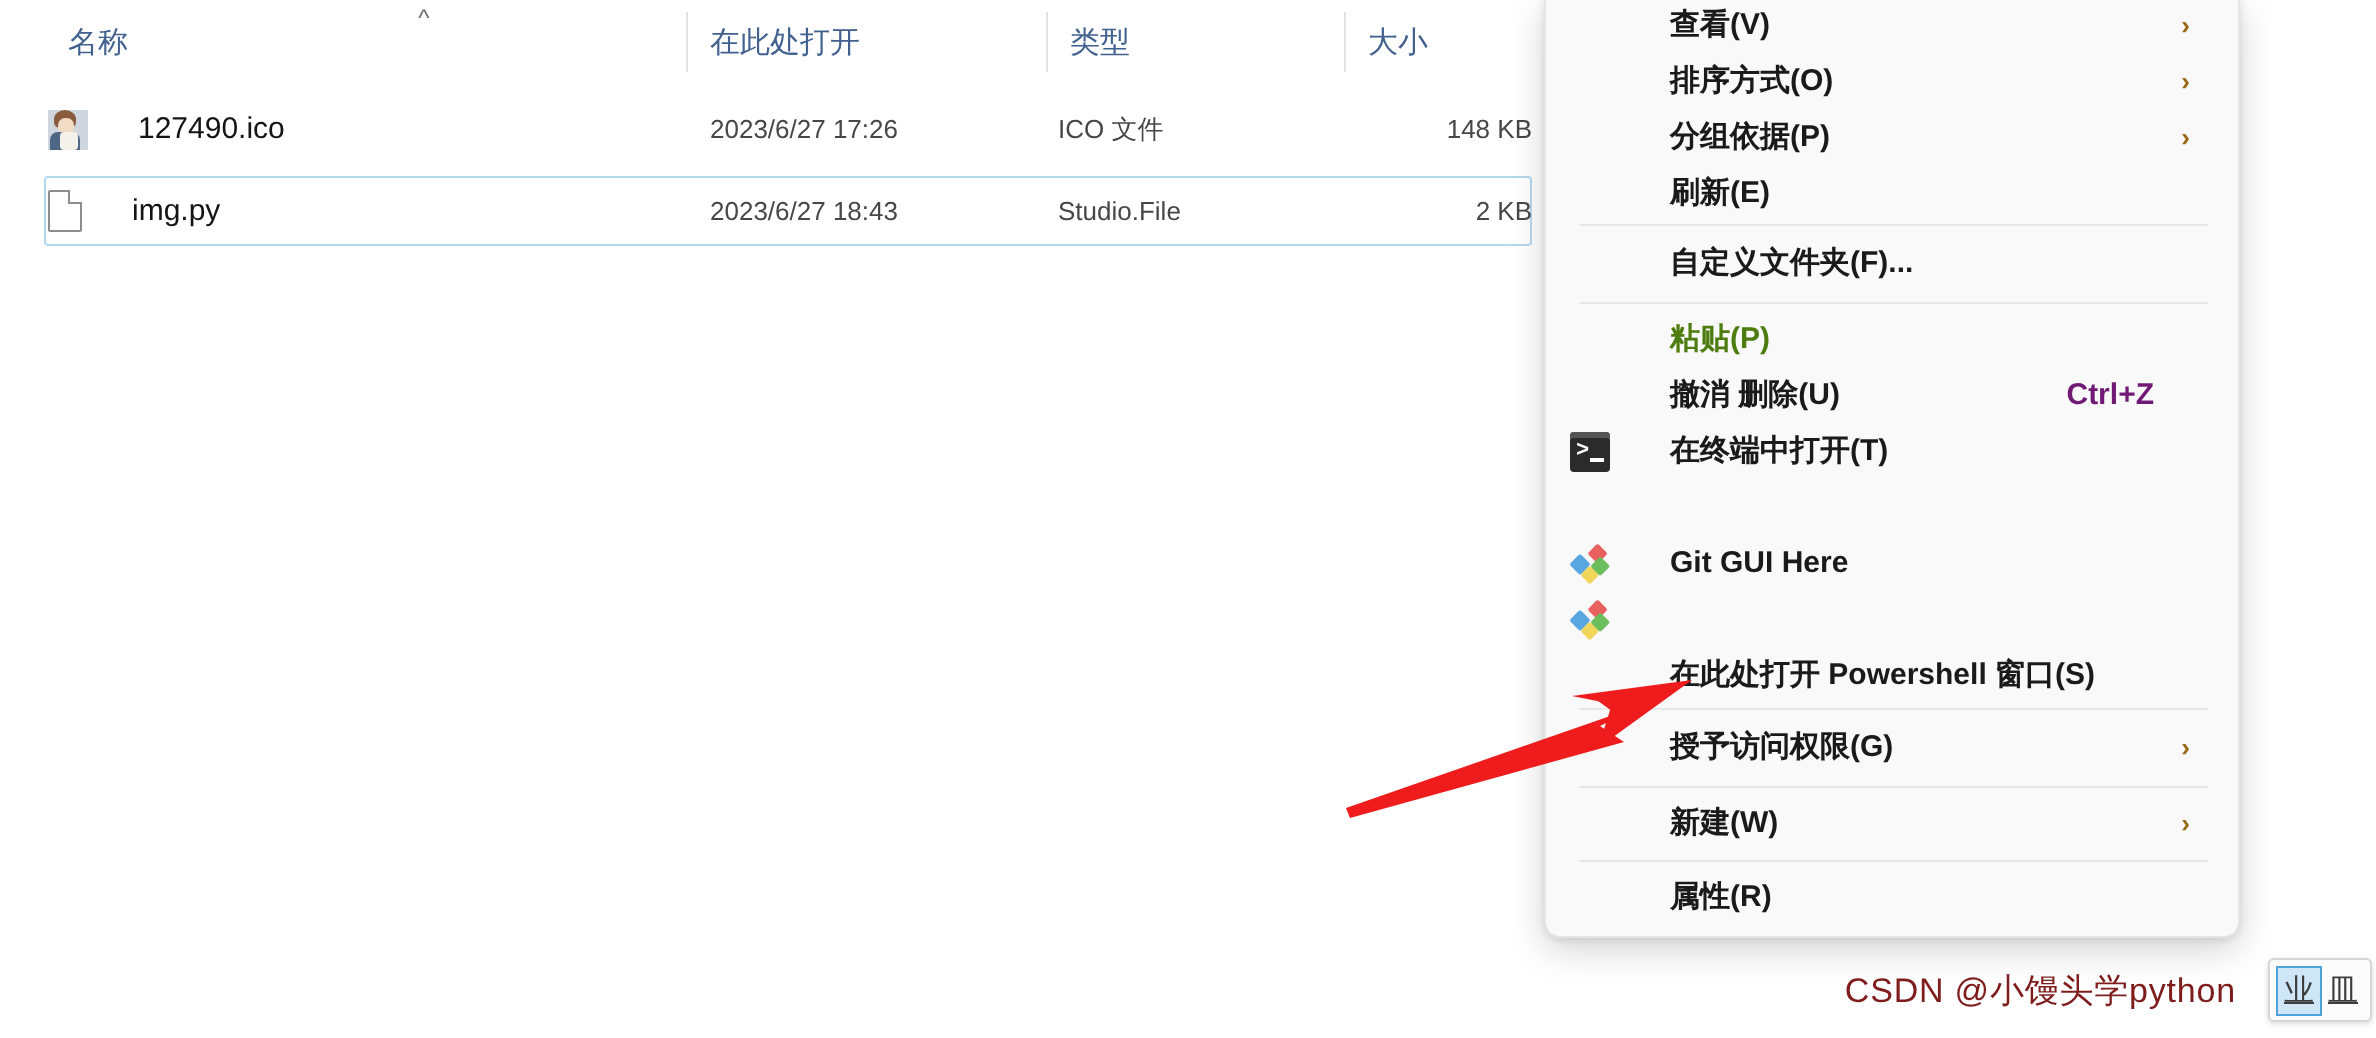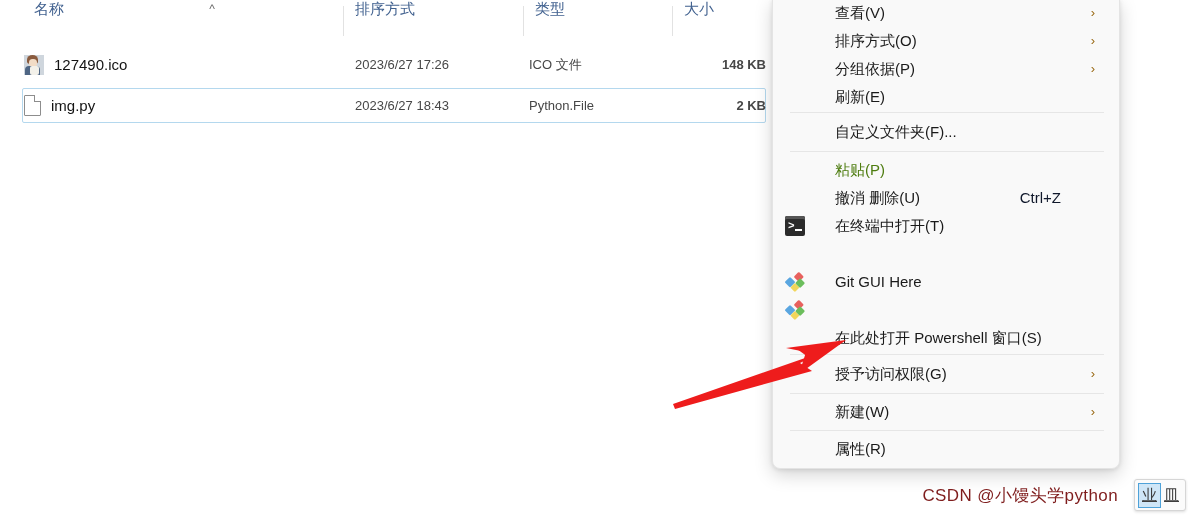--- a/index.html
+++ b/index.html
@@ -29,20 +29,21 @@
     position: absolute;
     left: 0; top: 0;
     width: 790px;
     height: 42px;
   }
   .col-head {
     position: absolute;
     top: 0;
     height: 42px;
     display: flex;
+    align-items: center;
     font-size: 15px;
     color: #41618f;
     white-space: nowrap;
   }
   .col-head .ch-label { padding-left: 12px; }
   .col-sep {
     position: absolute;
     top: 6px;
     width: 1px;
     height: 30px;
@@ -70,42 +71,42 @@
     position: absolute;
     top: 0;
     height: 41px;
     display: flex;
     align-items: center;
     font-size: 13px;
     color: #1b1b1b;
     white-space: nowrap;
   }
   .file-row .cell.dim { color: #474747; }
-  .file-row .cell.right { justify-content: flex-end; font-weight: bold; }
+  .file-row .cell.right { justify-content: flex-end; }
 
   .sel-box {
     position: absolute;
     left: 22px;
     top: 3px;
     width: 744px;
     height: 35px;
     border: 1px solid #b4d8ee;
     background: #ffffff;
     border-radius: 2px;
     box-sizing: border-box;
   }
 
   .fname {
     position: absolute;
     left: 24px;
     top: 0;
     height: 41px;
     display: flex;
     align-items: center;
-    gap: 10px;
+    gap: 25px;
     font-size: 15px;
     color: #141414;
   }
 
   
   .ico-thumb {
     position: relative;
     width: 20px;
     height: 20px;
     flex: 0 0 20px;
@@ -165,20 +166,21 @@
     left: 772px;
     top: -1px;
     width: 348px;
     height: 470px;
     background: #f9f9f9;
     border: 1px solid #e4e4e4;
     border-top: none;
     border-radius: 0 0 8px 8px;
     box-sizing: border-box;
     box-shadow: 0 6px 18px rgba(0,0,0,0.17), 0 1px 4px rgba(0,0,0,0.10);
+    font-weight: bold;
   }
   .mi {
     position: absolute;
     left: 4px;
     width: 340px;
     height: 28px;
     display: flex;
     align-items: center;
     font-size: 15px;
     color: #1a1a1a;
@@ -192,24 +194,24 @@
     top: 4px;
   }
   .mi .mi-label {
     position: absolute;
     left: 58px;
     line-height: 28px;
   }
   .mi.disabled .mi-label { color: #4d7c0f; }
   .mi .mi-accel {
     position: absolute;
-    right: 56px;
+    right: 40px;
     line-height: 28px;
     font-size: 15px;
-    color: #0f172a;
+    color: #701a75;
   }
   .mi .mi-arrow {
     position: absolute;
     right: 22px;
     top: 0;
     line-height: 28px;
     font-size: 13px;
     color: #9a6a16;
   }
   .msep {
@@ -299,21 +301,21 @@
 
   <div class="col-head-row">
 
     <div class="col-head" style="left:22px; width:321px;">
       <span class="ch-label">名称</span>
       <span class="sort-caret">^</span>
     </div>
     <div class="col-sep" style="left:343px;"></div>
 
     <div class="col-head" style="left:343px; width:180px;">
-      <span class="ch-label">排序方式</span>
+      <span class="ch-label">在此处打开</span>
     </div>
     <div class="col-sep" style="left:523px;"></div>
 
     <div class="col-head" style="left:523px; width:149px;">
       <span class="ch-label">类型</span>
     </div>
     <div class="col-sep" style="left:672px;"></div>
 
     <div class="col-head" style="left:672px; width:110px;">
       <span class="ch-label">大小</span>
@@ -335,21 +337,21 @@
     <div class="cell dim right" style="left:600px; width:166px;">148 KB</div>
   </div>
 
   <div class="file-row" style="top:85px;">
     <div class="sel-box"></div>
     <div class="fname">
       <span class="file-glyph"></span>
       <span>img.py</span>
     </div>
     <div class="cell dim" style="left:355px;">2023/6/27 18:43</div>
-    <div class="cell dim" style="left:529px;">Python.File</div>
+    <div class="cell dim" style="left:529px;">Studio.File</div>
     <div class="cell dim right" style="left:600px; width:166px;">2 KB</div>
   </div>
 </div>
 
 <div id="ctxmenu">
 
   <div class="mi" style="top:0px;">
     <span class="mi-label">查看(V)</span>
     <span class="mi-arrow">›</span>
   </div>

